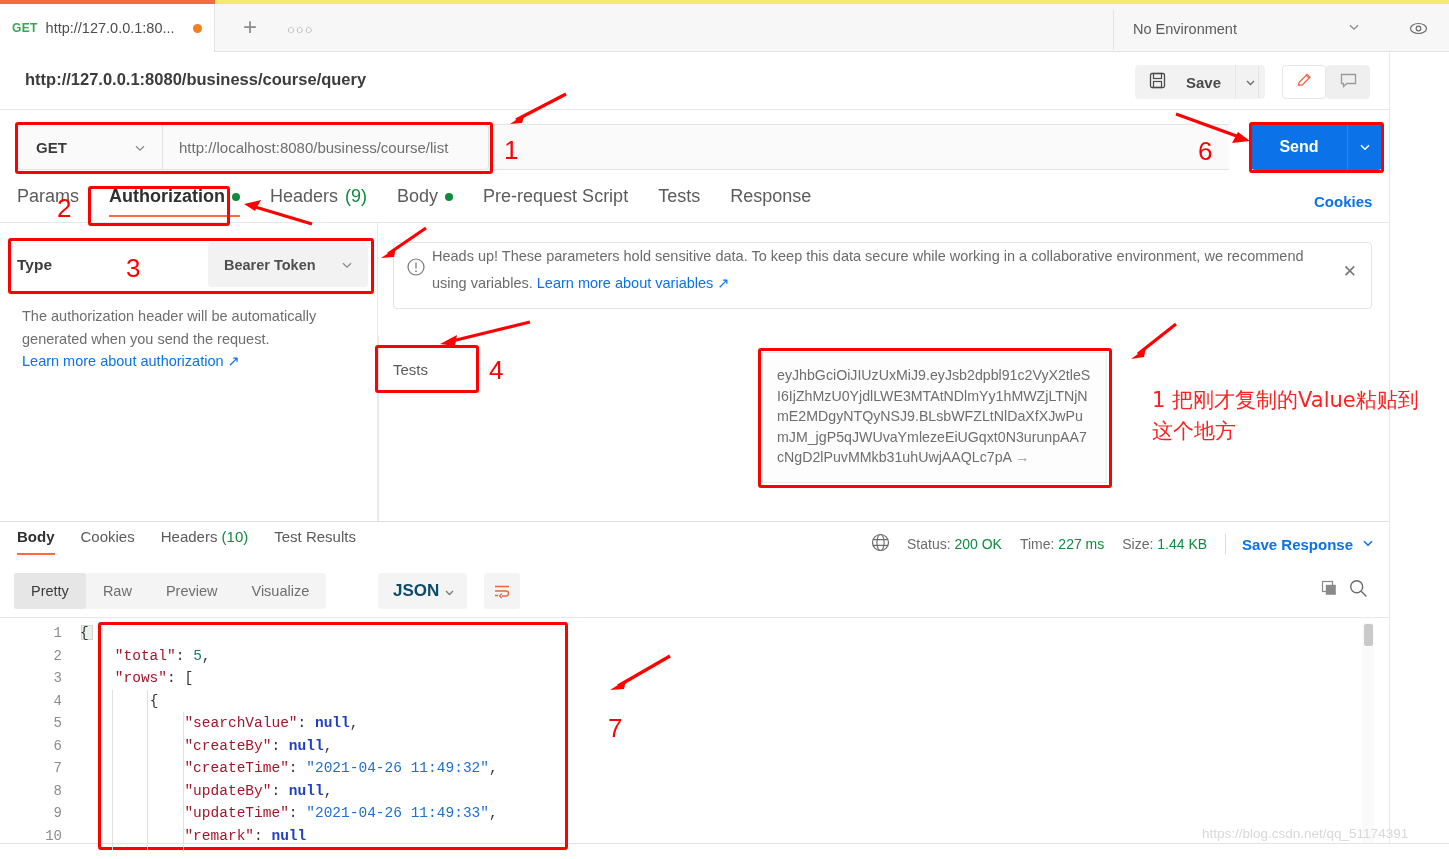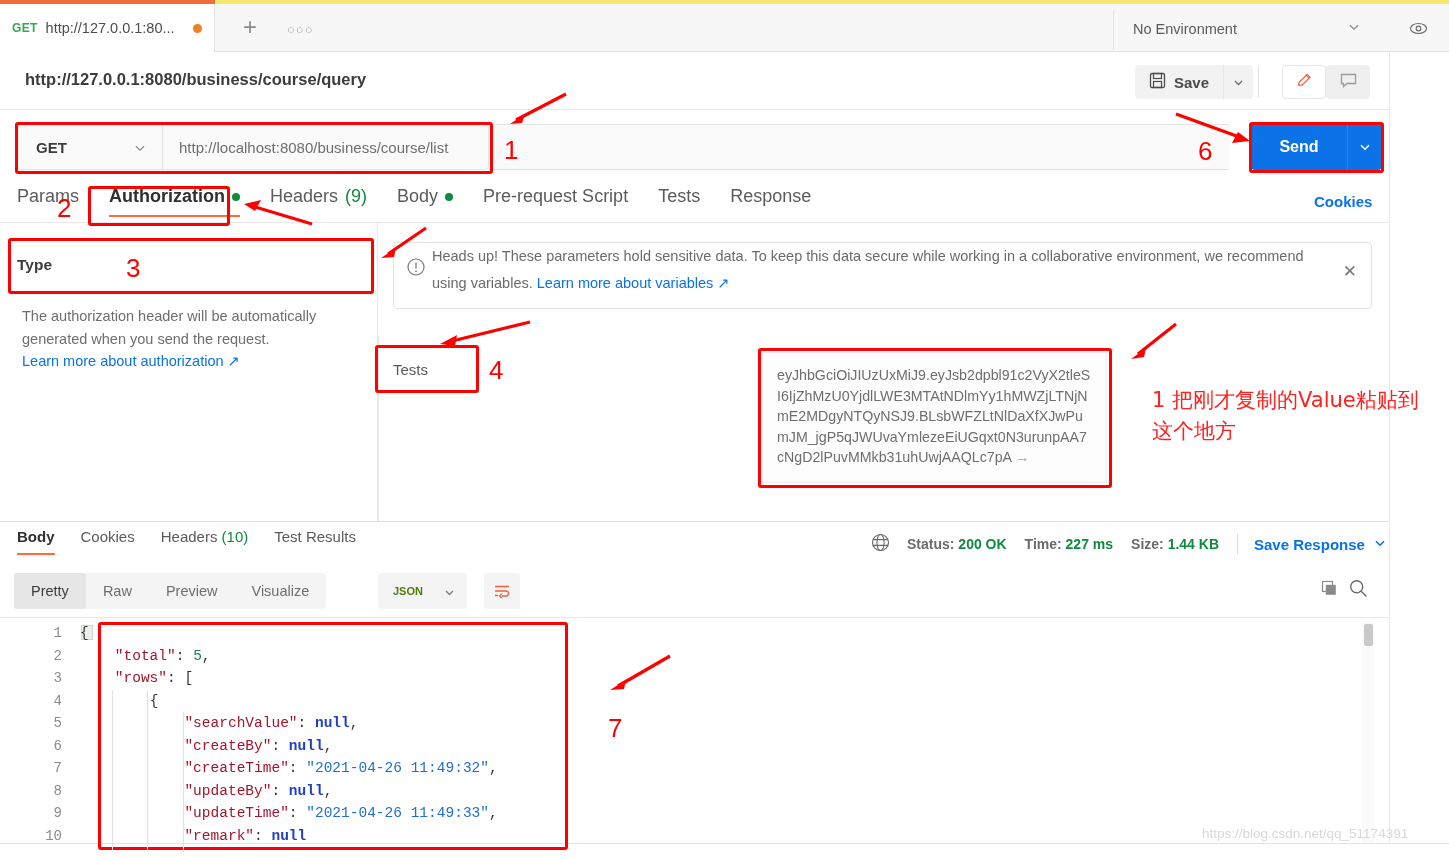--- a/index.html
+++ b/index.html
@@ -26,21 +26,21 @@
   .env-sep { position:absolute; top:6px; left:1113px; width:1px; height:40px; background:#e3e3e3; }
   .env-sel { position:absolute; top:14px; left:1133px; width:250px; height:22px; display:flex; align-items:center; }
   .env-sel .env-label { font-size:14.5px; color:#5b5b5b; }
   .env-chevron { position:absolute; right:22px; top:2px; }
   .eye-icon { position:absolute; top:14px; left:1408px; }
 
   
   .title-row { position:absolute; top:52px; left:0; width:1389px; height:58px; background:#fff; border-bottom:1px solid #e8e8e8; }
   .req-title { position:absolute; top:18px; left:25px; font-size:16.5px; font-weight:bold; color:#3c3c3c; }
   .save-group { position:absolute; top:13px; left:1135px; display:flex; height:34px; }
-  .save-btn { display:flex; align-items:center; gap:8px; background:#f2f2f2; border:none; border-radius:4px 0 0 4px; padding:0 14px; font-size:15px; font-weight:bold; color:#4a4a4a; font-family:"Liberation Sans", sans-serif; }
+  .save-btn { display:flex; align-items:center; gap:20px; background:#f2f2f2; border:none; border-radius:4px 0 0 4px; padding:0 14px; font-size:15px; font-weight:bold; color:#4a4a4a; font-family:"Liberation Sans", sans-serif; }
   .save-caret { width:30px; background:#f2f2f2; border-radius:0 4px 4px 0; border-left:1px solid #e6e6e6; display:flex; align-items:center; justify-content:center; }
   .vsep { position:absolute; top:14px; left:1258px; width:1px; height:32px; background:#e3e3e3; }
   .pencil-box { position:absolute; top:13px; left:1282px; width:44px; height:34px; background:#fff; border:1px solid #e6e6e6; border-radius:4px; display:flex; align-items:center; justify-content:center; }
   .comment-box { position:absolute; top:13px; left:1326px; width:44px; height:34px; background:#efefef; border-radius:4px; display:flex; align-items:center; justify-content:center; }
   .code-icon { position:absolute; top:68px; left:1408px; color:#6b6b6b; font-size:17px; }
   .right-rail { position:absolute; top:52px; left:1389px; width:60px; height:807px; background:#fff; border-left:1px solid #e8e8e8; }
 
   
   .urlbar { position:absolute; top:124px; left:17px; width:472px; height:46px; background:#fafafa; border:1px solid #e3e3e3; border-radius:4px; display:flex; align-items:center; }
   .method-sel { width:145px; height:100%; display:flex; align-items:center; padding-left:18px; border-right:1px solid #e3e3e3; position:relative; }
@@ -86,30 +86,30 @@
   .v-div-auth { position:absolute; top:336px; left:378px; width:1px; height:185px; background:#e8e8e8; }
 
   
   .resp-sep { position:absolute; top:521px; left:0; width:1389px; height:1px; background:#e0e0e0; }
   .resptabs { position:absolute; top:528px; left:17px; display:flex; align-items:flex-start; }
   .resptabs .rsp { font-size:15px; color:#5b5b5b; margin-right:26px; padding-bottom:8px; white-space:nowrap; }
   .resptabs .rsp.active { color:#303030; font-weight:bold; border-bottom:2px solid #ff6c37; }
   .resptabs .rsp .cnt { color:#0f8a3e; font-weight:normal; }
   .status-bar { position:absolute; top:532px; left:870px; display:flex; align-items:center; gap:0; font-size:14px; }
   .globe-icon { margin-right:16px; }
-  .st-item { color:#6b6b6b; margin-right:18px; white-space:nowrap;font-weight:bold; }
+  .st-item { color:#6b6b6b; margin-right:18px; white-space:nowrap; }
   .st-item .ok { color:#0f8a3e; }
   .st-div { width:1px; height:20px; background:#dcdcdc; margin-right:16px; }
   .save-resp { color:#0b72e7; font-weight:bold; font-size:15px; display:flex; align-items:center; gap:8px; }
 
   .fmt-group { position:absolute; top:573px; left:14px; height:36px; background:#f4f4f4; border-radius:3px; display:flex; align-items:center; }
   .fmt { padding:0 17px; height:36px; display:flex; align-items:center; font-size:14.5px; color:#6e6e6e; }
   .fmt.active { background:#e6e6e6; color:#3c3c3c; border-radius:3px; }
   .json-sel { position:absolute; top:573px; left:378px; width:89px; height:36px; background:#f4f4f4; border-radius:3px; display:flex; align-items:center; padding-left:15px; }
-  .json-sel .j-label { font-size:11px; font-weight:bold; color:#4d7c0f; }
+  .json-sel .j-label { font-size:17px; font-weight:bold; color:#0c4a6e; }
   .json-sel .j-chev { position:absolute; right:11px; top:12px; }
   .wrap-btn { position:absolute; top:573px; left:484px; width:36px; height:36px; background:#f4f4f4; border-radius:3px; display:flex; align-items:center; justify-content:center; }
   .copy-icon { position:absolute; top:579px; left:1320px; }
   .search-icon { position:absolute; top:578px; left:1348px; }
   .resp-body-sep { position:absolute; top:617px; left:0; width:1389px; height:1px; background:#e8e8e8; }
 
   
   .gutter { position:absolute; top:622px; left:0; width:75px; height:237px; background:#fff; }
   .gutter .ln { position:absolute; right:13px; font-family:"Liberation Mono", monospace; font-size:14px; color:#8c8c8c; }
   .json-area { position:absolute; top:622px; left:80px; width:1280px; height:237px; font-family:"Liberation Mono", monospace; font-size:14.5px; line-height:22.5px; white-space:pre; color:#333; }
@@ -254,20 +254,28 @@
     <div class="rtab">
         <span>Response</span>
       </div>
   </div>
   <div class="tabs-underline"></div>
   <div class="cookies-link">Cookies</div>
 
   <div class="auth-left">
     <div class="type-row">
       <span class="type-label">Type</span>
+      <div class="bearer-sel">
+        <span class="b-label">Bearer Token</span>
+        <span class="b-chev">
+          <svg width="14" height="14" viewBox="0 0 14 14">
+              <path d="M3 5.2 L7 9.2 L11 5.2" stroke="#8a8a8a" stroke-width="1.3" fill="none"></path>
+            </svg>
+        </span>
+      </div>
     </div>
     <div class="auth-desc">The authorization header will be automatically generated when you send the request.</div>
     <div class="auth-link">Learn more about authorization ↗</div>
   </div>
   <div class="v-div-auth"></div>
 
   <div class="heads-up">
     <span class="hu-icon">
       <svg width="20" height="20" viewBox="0 0 20 20">
           <circle cx="10" cy="10" r="8" stroke="#7a7a7a" stroke-width="1.2" fill="none"></circle>

